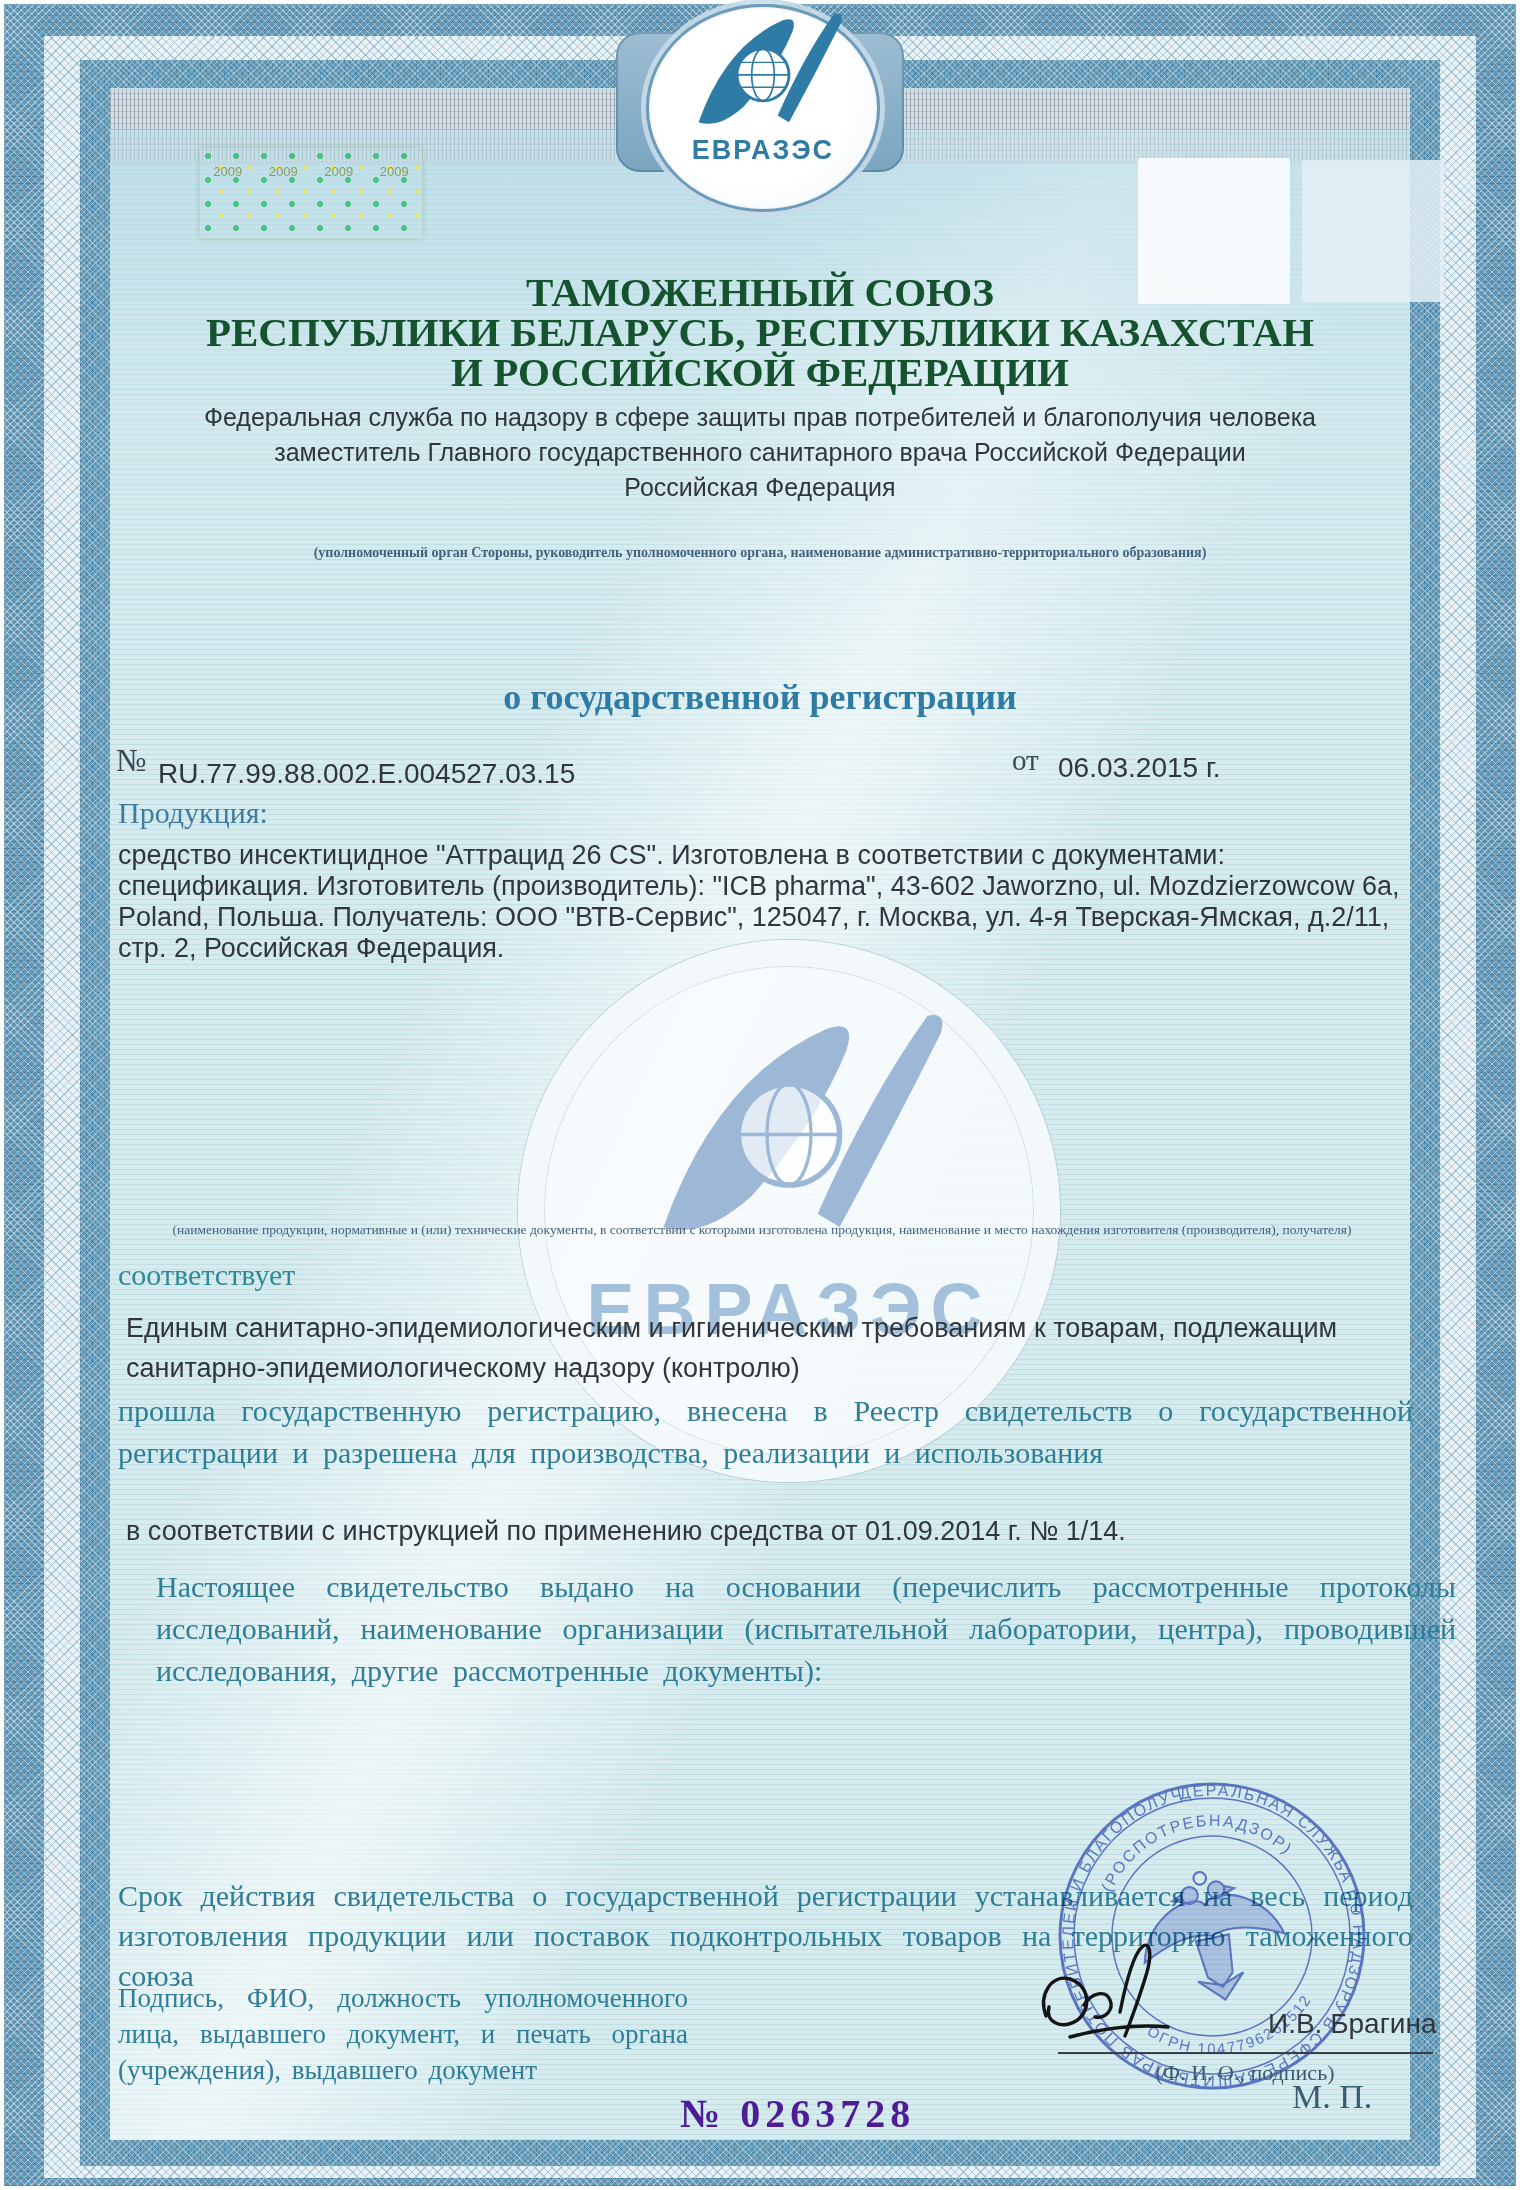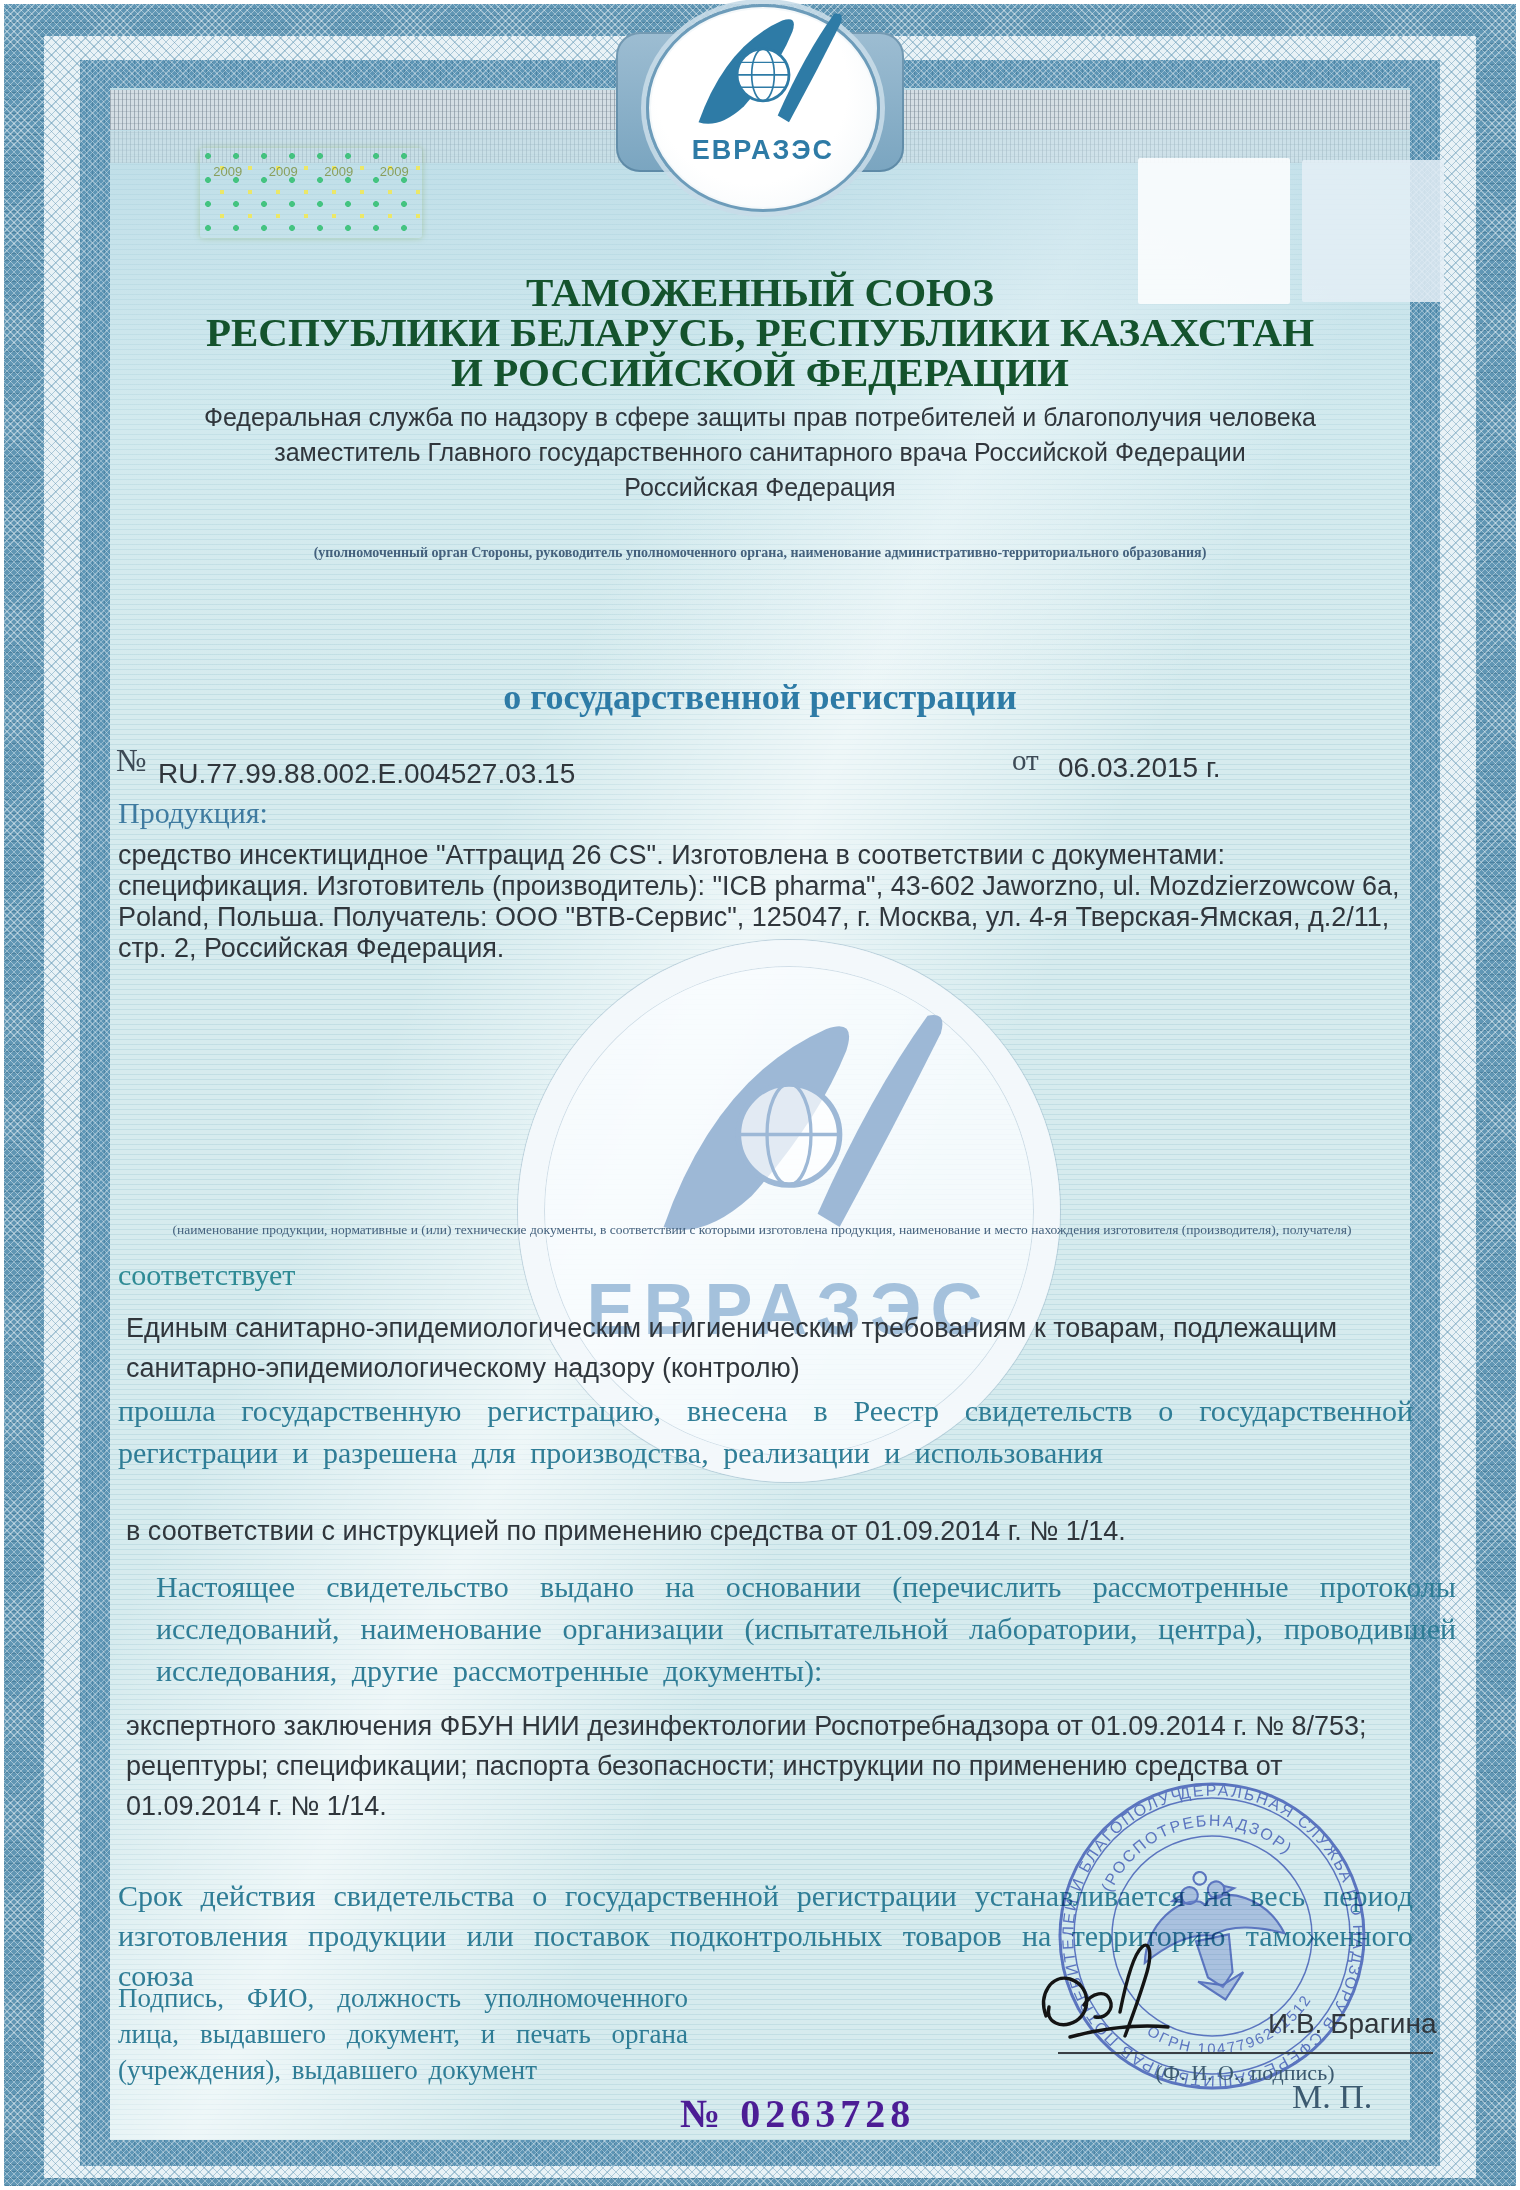--- a/index.html
+++ b/index.html
@@ -177,21 +177,20 @@
   <div class="abs sans-dark body-sans" style="left:118px;top:840px;width:1295px;">средство инсектицидное "Аттрацид 26 CS". Изготовлена в соответствии с документами: спецификация. Изготовитель (производитель): "ICB pharma", 43-602 Jaworzno, ul. Mozdzierzowcow 6a, Poland, Польша.  Получатель: ООО "ВТВ-Сервис", 125047, г. Москва, ул. 4-я Тверская-Ямская, д.2/11, стр. 2, Российская Федерация.</div>
   <div class="abs center small-caption" style="left:112px;top:1222px;width:1300px;font-size:13.5px;z-index:4;">(наименование продукции, нормативные и (или) технические документы, в соответствии с которыми изготовлена продукция, наименование и место нахождения изготовителя (производителя), получателя)</div>
 
   <div class="abs label-teal" style="left:118px;top:1258px;color:#2e8a94;">соответствует</div>
   <div class="abs sans-dark body-sans" style="left:126px;top:1308px;width:1290px;line-height:40px;">Единым санитарно-эпидемиологическим и гигиеническим требованиям к товарам, подлежащим санитарно-эпидемиологическому надзору (контролю)</div>
 
   <div class="abs teal-serif para-teal just" style="left:118px;top:1390px;width:1295px;">прошла государственную регистрацию, внесена в Реестр свидетельств о государственной регистрации и разрешена для производства, реализации и использования</div>
   <div class="abs sans-dark body-sans" style="left:126px;top:1516px;width:1290px;">в соответствии с инструкцией по применению средства от 01.09.2014 г. № 1/14.</div>
 
   <div class="abs teal-serif para-teal just" style="left:118px;top:1566px;width:1300px;margin-left:38px;">Настоящее свидетельство выдано на основании (перечислить рассмотренные протоколы исследований, наименование организации (испытательной лаборатории, центра), проводившей исследования, другие рассмотренные документы):</div>
-  <div class="abs sans-dark body-sans" style="left:126px;top:1706px;width:1290px;line-height:40px;">экспертного заключения ФБУН НИИ дезинфектологии Роспотребнадзора от 01.09.2014 г. № 8/753; рецептуры; спецификации; паспорта безопасности; инструкции по применению средства от 01.09.2014 г. № 1/14.</div>
 
   <div class="abs teal-serif para-teal just" style="left:118px;top:1876px;width:1295px;line-height:40px;">Срок действия свидетельства о государственной регистрации устанавливается на весь период изготовления продукции или поставок подконтрольных товаров на территорию таможенного союза</div>
 
   <div class="abs teal-serif" style="left:118px;top:1980px;width:570px;font-size:27px;line-height:36px;text-align:justify;word-spacing:4px;">Подпись, ФИО, должность уполномоченного лица, выдавшего документ, и печать органа (учреждения), выдавшего документ</div>
 
   <svg class="seal" viewBox="0 0 364 364">
     <defs>
       <path id="sealOuter" d="M 182,42 A 140,140 0 1 1 181.9,42.001" fill="none"></path>
       <path id="sealInnerTop" d="M 72,182 A 110,110 0 0 1 292,182" fill="none"></path>
       <path id="sealInnerBottom" d="M 64,182 A 118,118 0 0 0 300,182" fill="none"></path>

